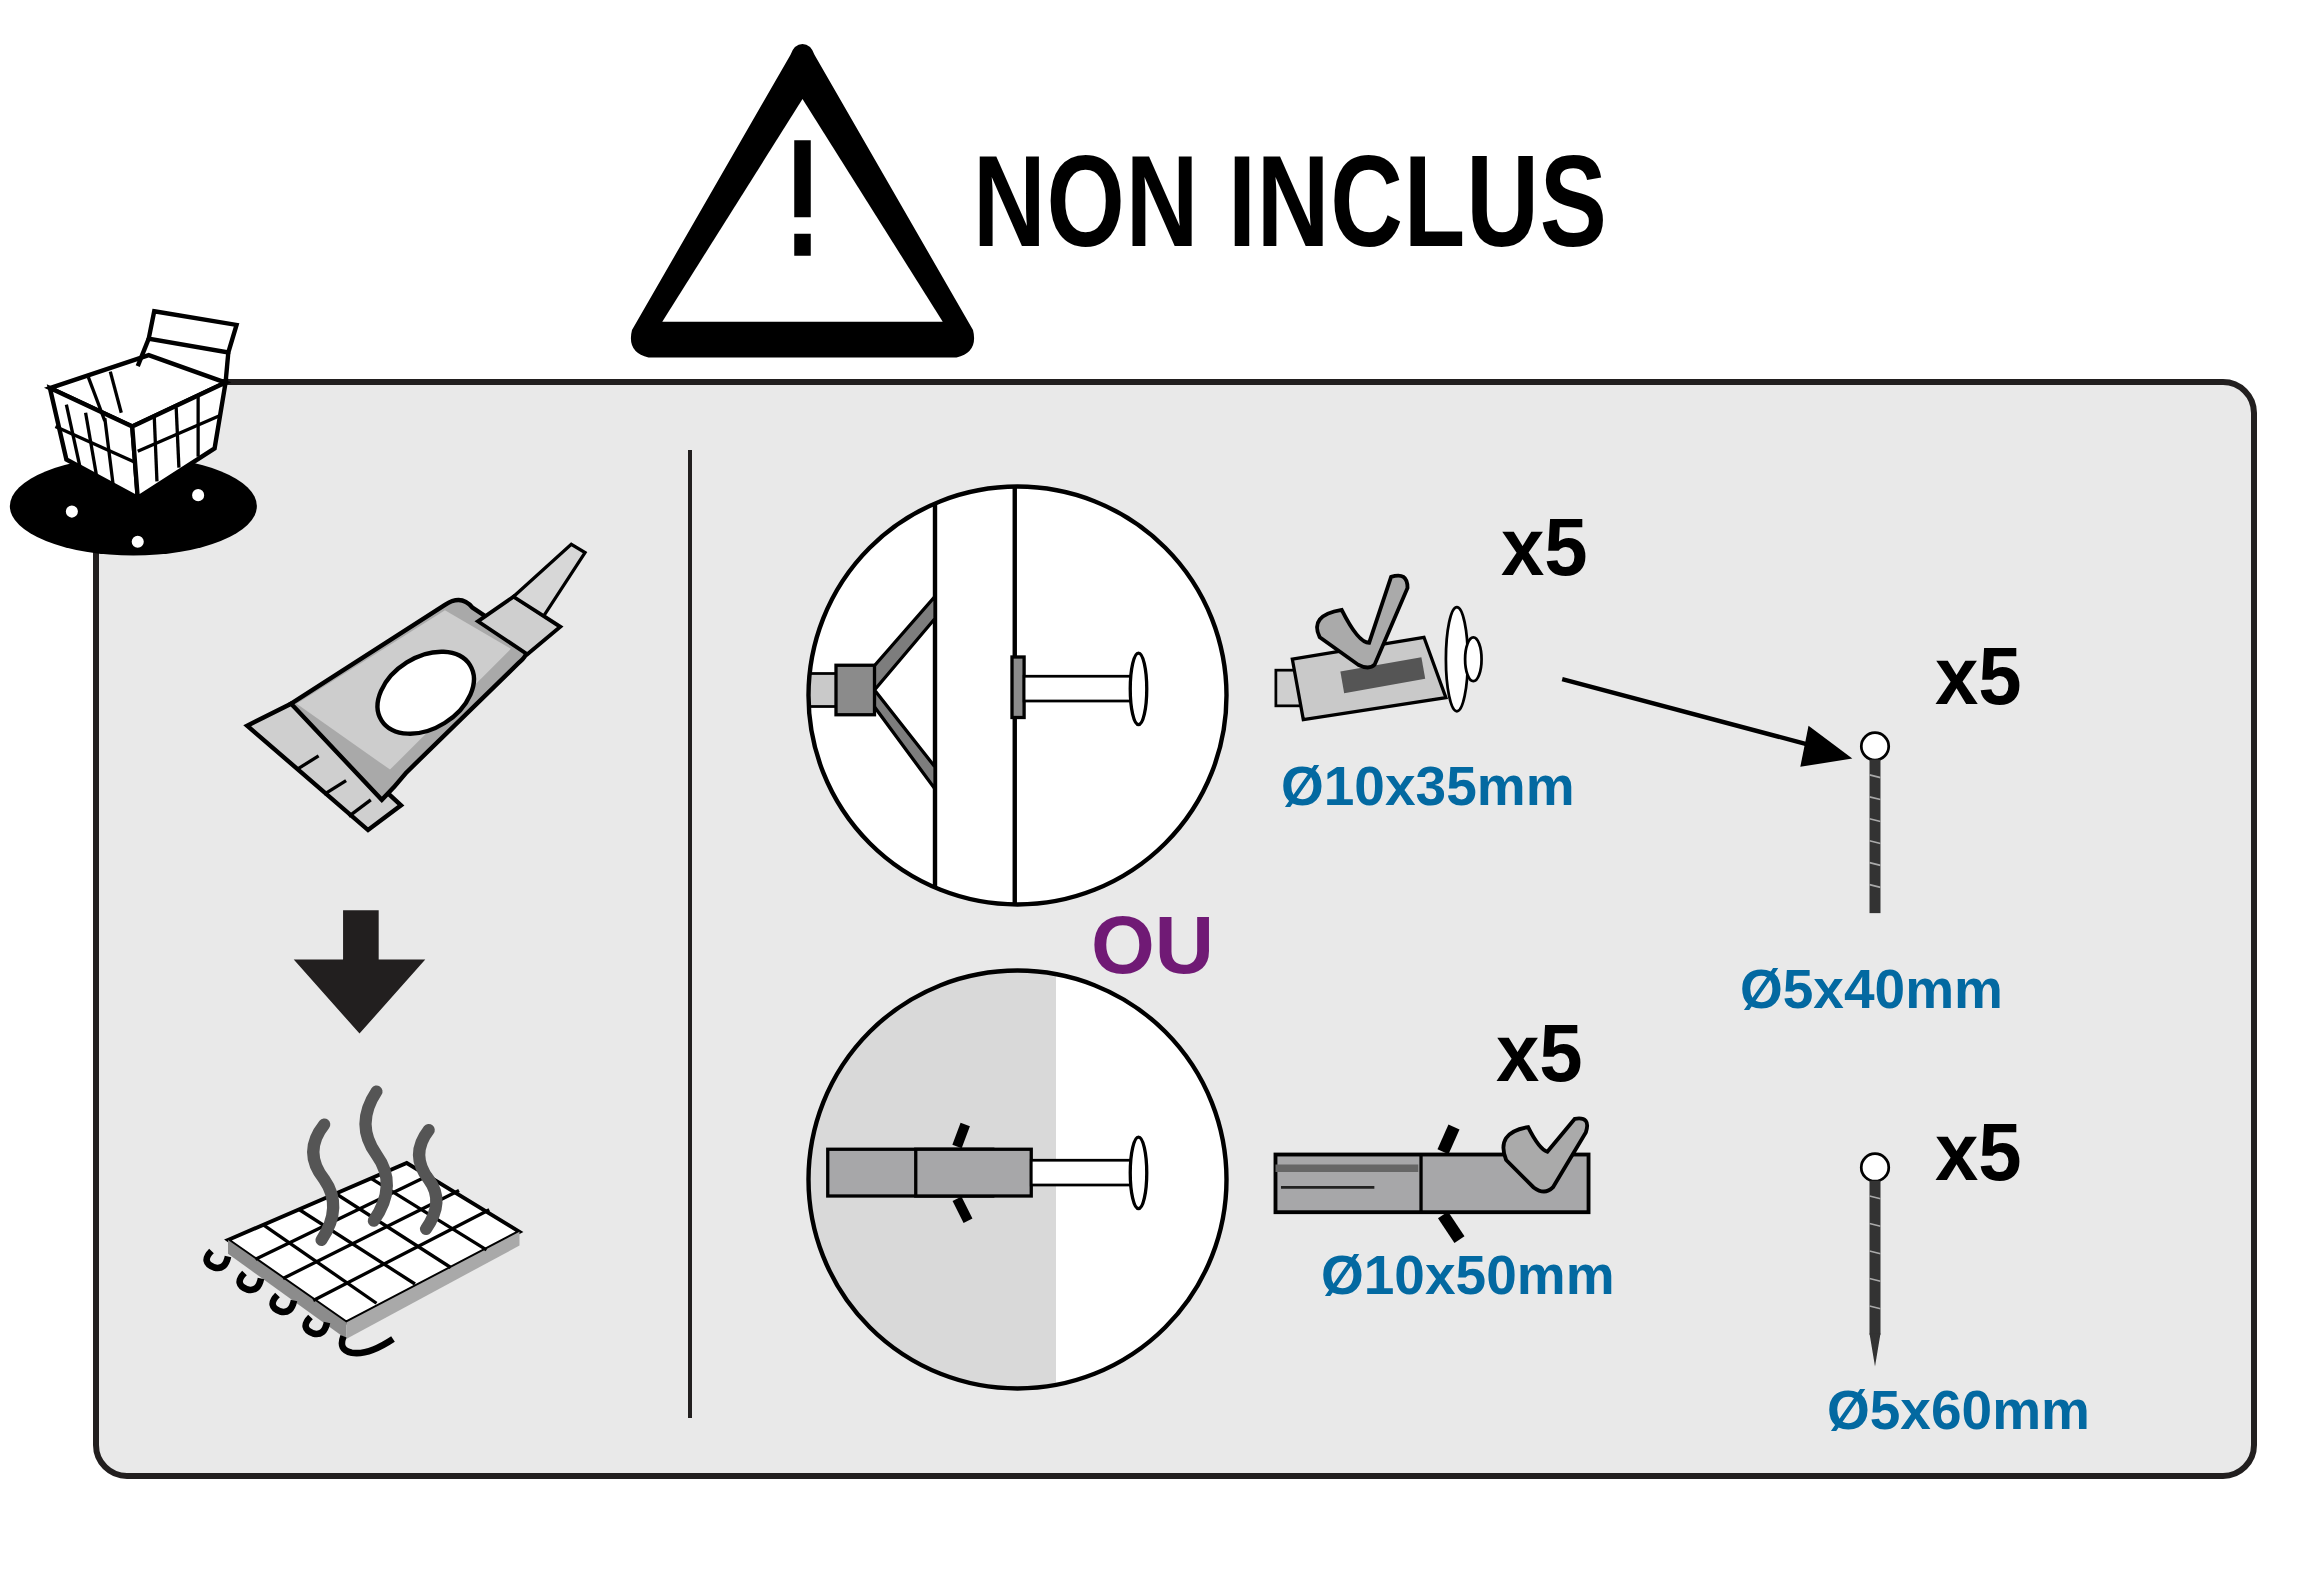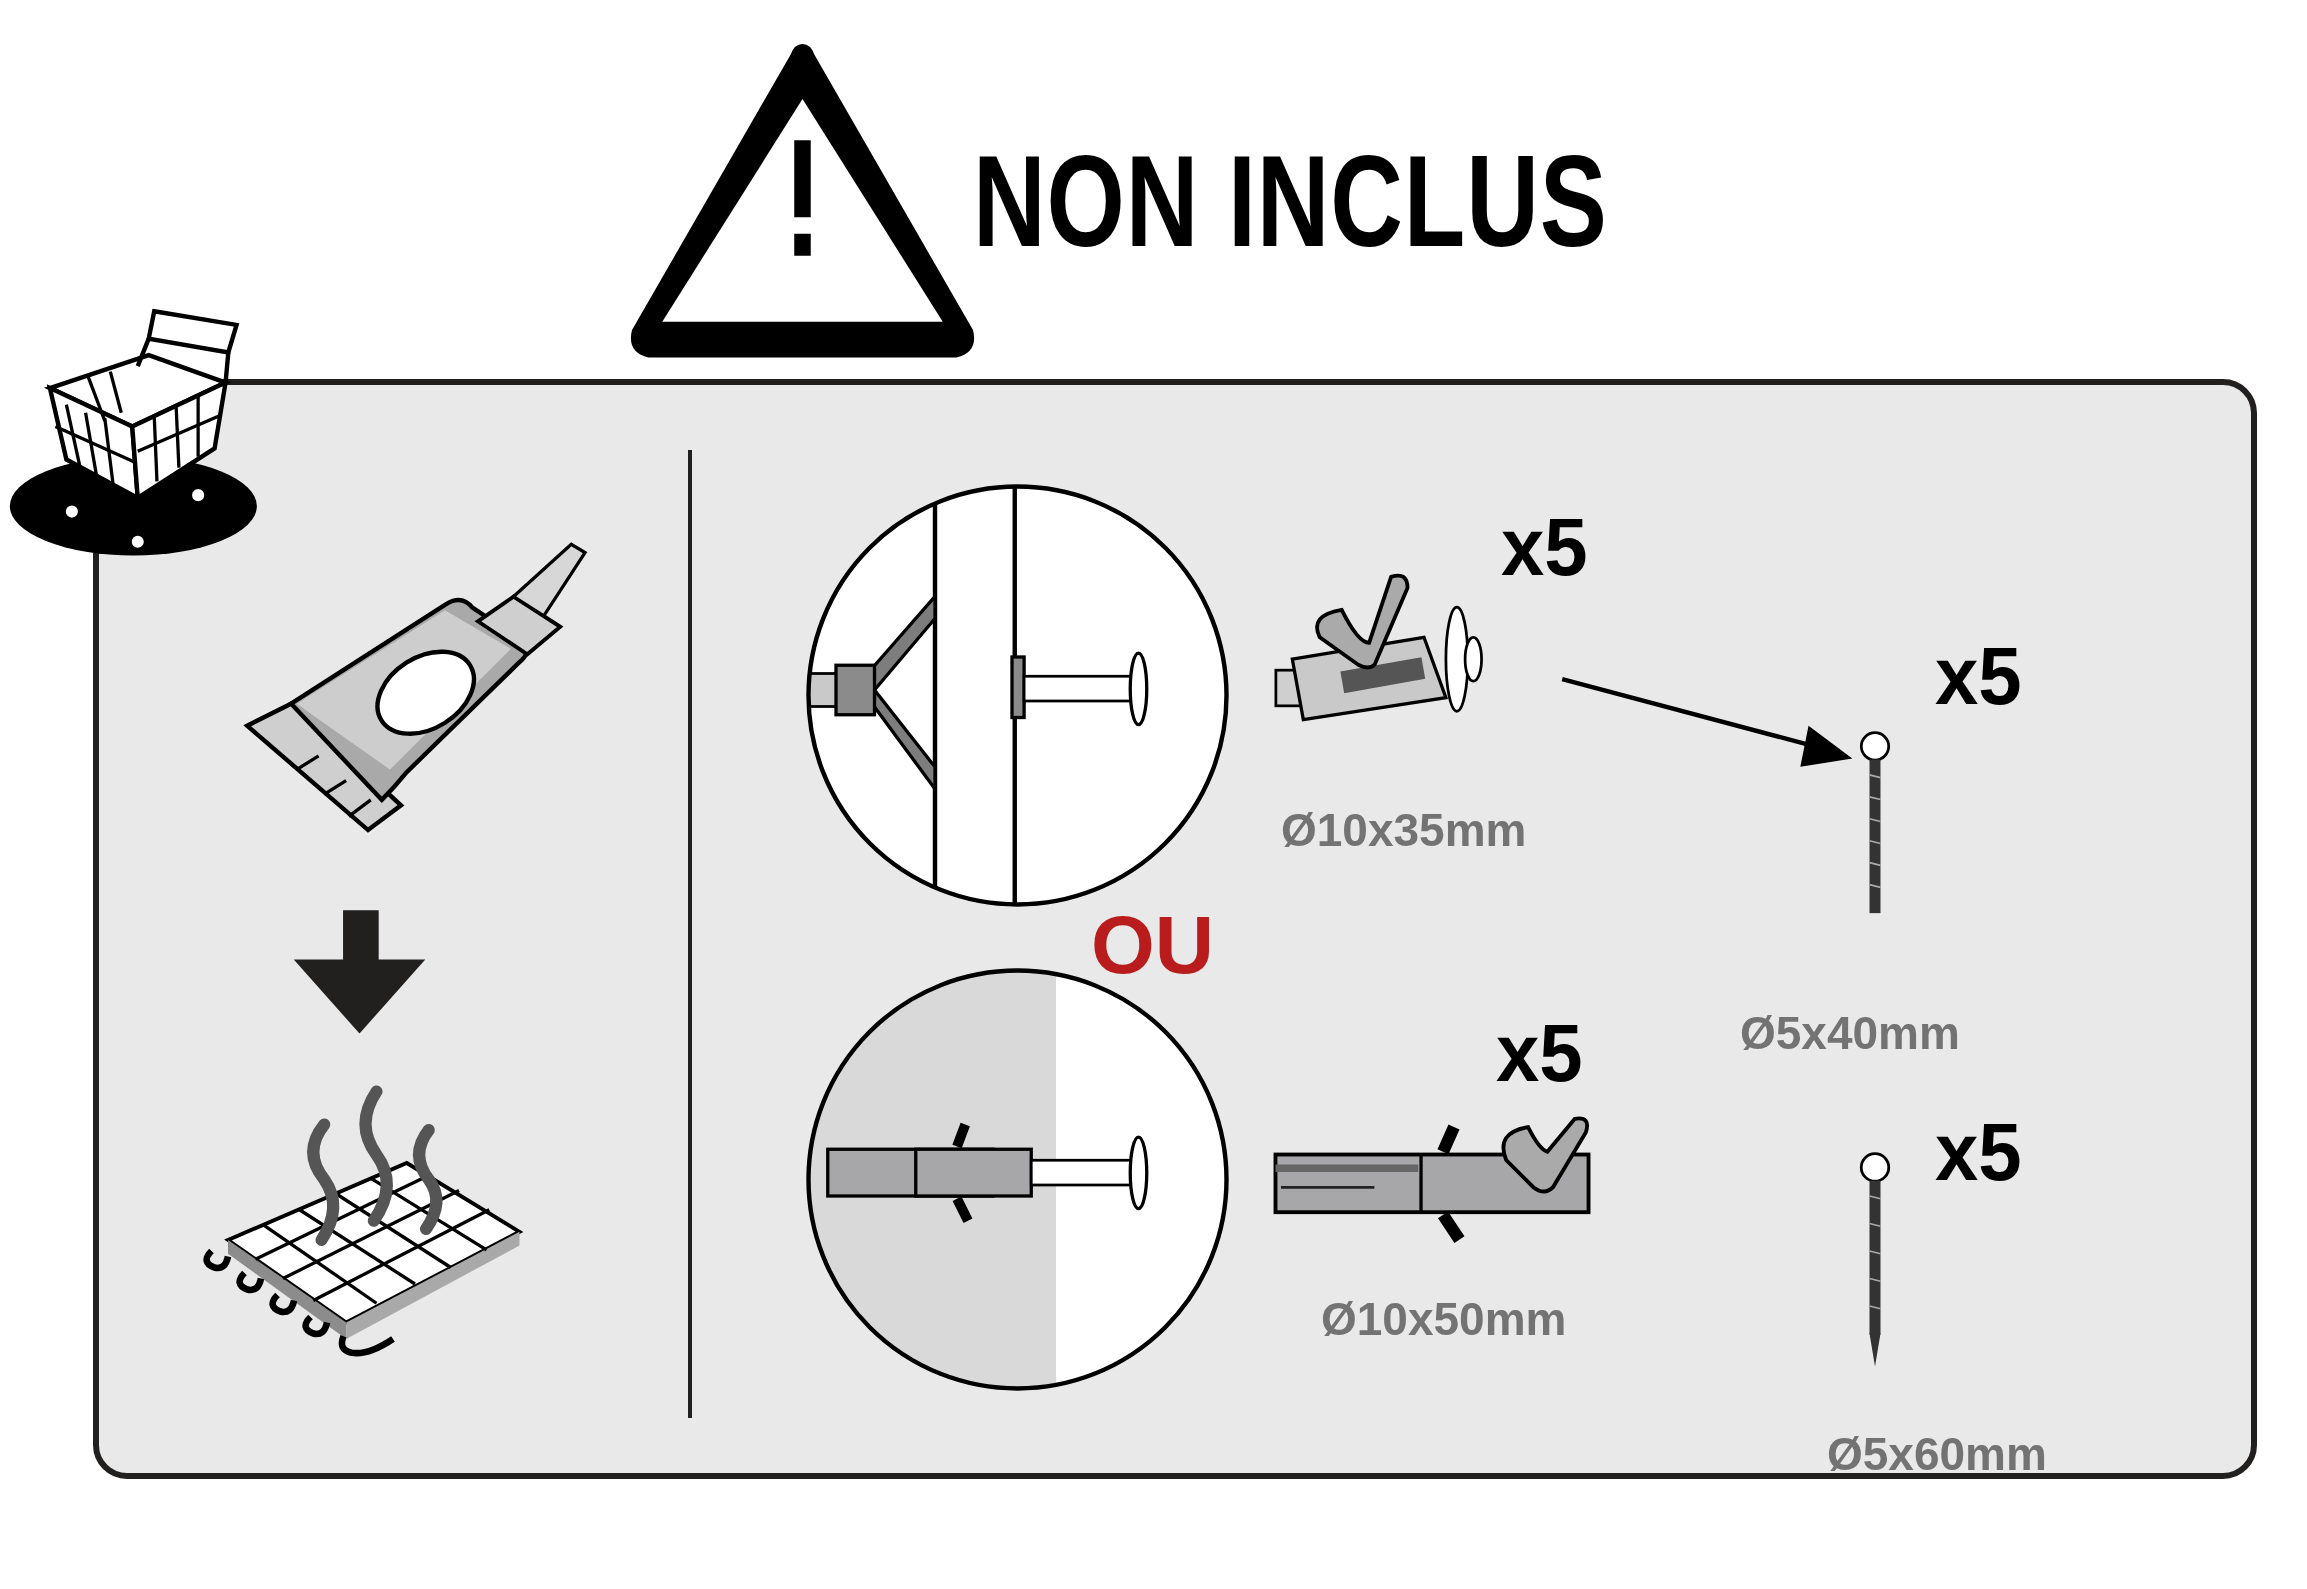--- a/index.html
+++ b/index.html
@@ -5,22 +5,22 @@
   html, body { margin: 0; padding: 0; background: #ffffff; }
   body { width: 2307px; height: 1590px; position: relative; overflow: hidden;
          font-family: "Liberation Sans", "DejaVu Sans", sans-serif; }
   .abs { position: absolute; }
   .panel { left: 93px; top: 379px; width: 2164px; height: 1100px;
            background: #e9e9e9; border: 6px solid #221f1f; border-radius: 34px; box-sizing: border-box; }
   .title { left: 973px; top: 137px; font-size: 129px; font-weight: 700; letter-spacing: 1.1px;
            transform: scaleX(0.78); transform-origin: left top; color: #000; white-space: nowrap; line-height: 1; }
   .divider { left: 688px; top: 450px; width: 4.4px; height: 968px; background: #221f1f; }
   .qty { font-size: 82px; font-weight: 700; color: #000; line-height: 1; transform: scaleX(0.95); transform-origin: left top; }
-  .dim { font-size: 46px; font-weight: 700; color: #737373; line-height: 1; white-space: nowrap; margin-top: 48px; }
-  .ou { font-size: 82px; font-weight: 700; color: #b91c1c; line-height: 1; }
+  .dim { font-size: 55px; font-weight: 700; color: #0369a1; line-height: 1; white-space: nowrap; }
+  .ou { font-size: 82px; font-weight: 700; color: #701a75; line-height: 1; }
   svg { overflow: visible; }
 </style>
 </head>
 <body>
 
 <svg class="abs" style="left:621px;top:33px" width="363" height="330" viewBox="0 0 660 600">
   <path d="M330 20 Q345 20 352 40 L640 540 Q650 580 610 590 L50 590 Q10 580 20 540 L308 40 Q315 20 330 20 Z" fill="#000"></path>
   <path d="M330 120 L585 525 L75 525 Z" fill="#fff"></path>
   <rect x="315" y="195" width="30" height="140" fill="#000"></rect>
   <rect x="315" y="365" width="30" height="40" fill="#000"></rect>

